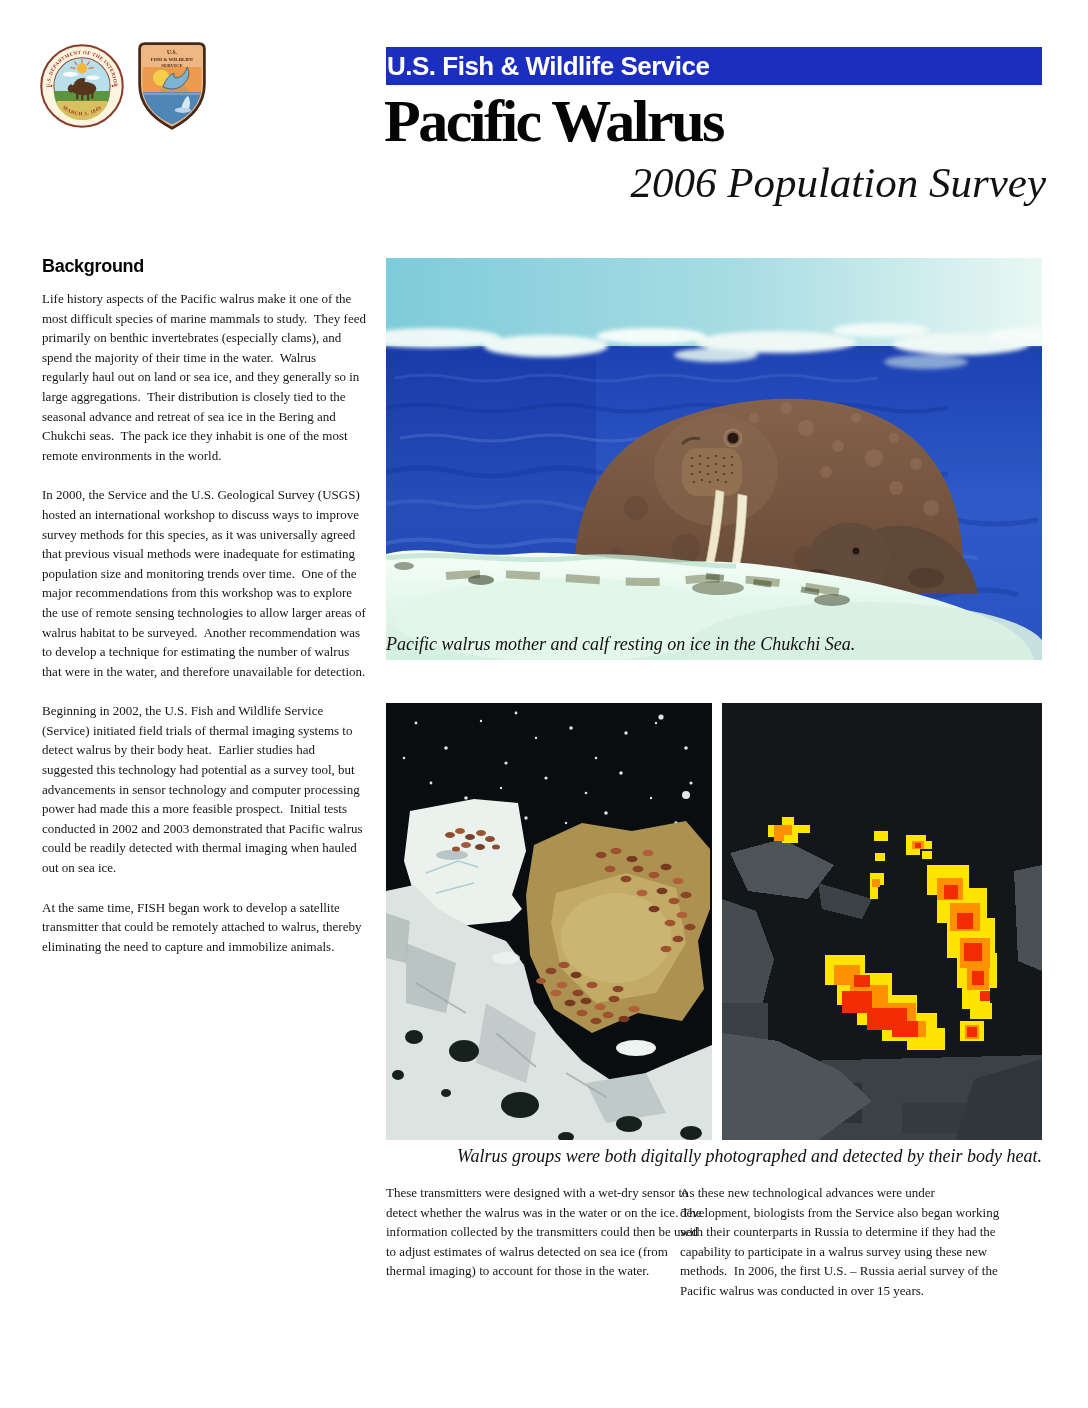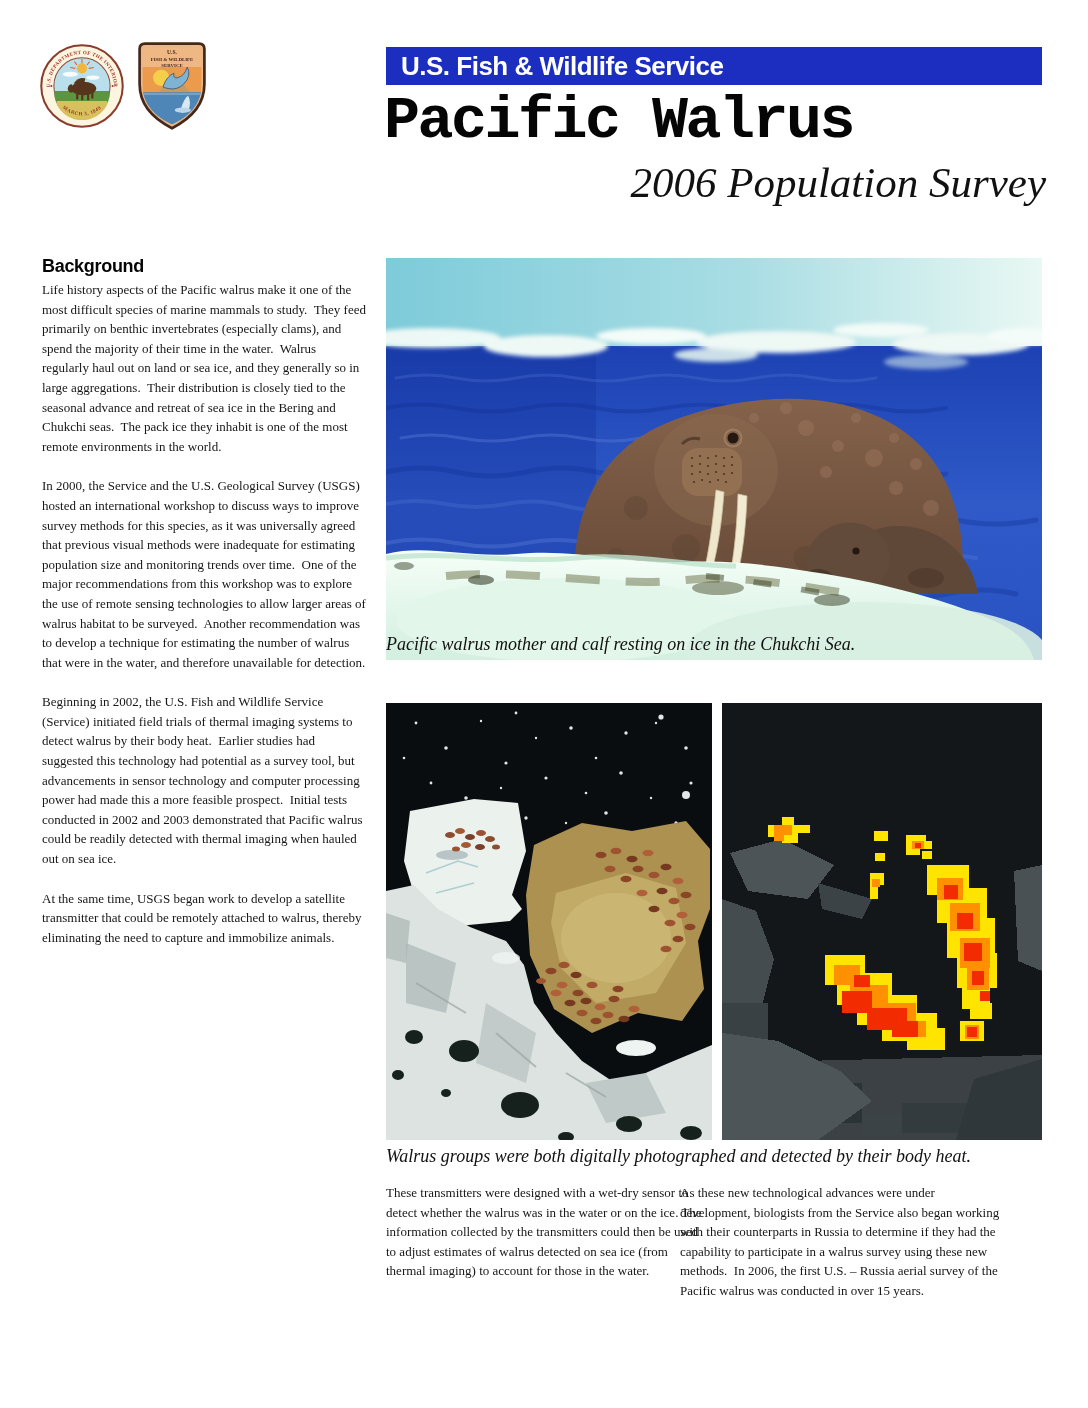--- a/index.html
+++ b/index.html
@@ -9,50 +9,50 @@
     background:#ffffff; overflow:hidden;
     font-family:"Liberation Serif", serif; color:#161616;
   }
   
   .logo-doi   { position:absolute; left:40px;  top:44px;  width:84px;  height:84px; }
   .logo-fws   { position:absolute; left:136px; top:40px;  width:72px;  height:92px; }
   .banner {
     position:absolute; left:386px; top:47px; width:656px; height:38px;
     background:#1b2ec0; color:#ffffff;
     font-family:"Liberation Sans", sans-serif; font-weight:bold;
-    font-size:26px; letter-spacing:-0.5px; line-height:38px; padding-left:15px;
+    font-size:26px; letter-spacing:-0.5px; line-height:38px; padding-left:1px;
   }
   .page-title {
     position:absolute; left:384px; top:90px; width:660px;
-    font-family:Liberation Mono, monospace; font-weight:bold;
+    font-family:Liberation Serif, serif; font-weight:bold;
     font-size:60px; letter-spacing:-2.5px; color:#050505; line-height:1.05;
   }
   .page-subtitle {
     position:absolute; left:386px; top:160px; width:660px;
     font-family:"Liberation Serif", serif; font-style:italic;
     font-size:43px; color:#111; line-height:1.05;text-align:right;
   }
   
   .left-col { position:absolute; left:42px; top:256px; width:324px; }
   .left-col h2 {
     font-family:"Liberation Sans", sans-serif; font-weight:bold;
-    font-size:18px; letter-spacing:-0.3px; color:#050505; margin-bottom:3px;
+    font-size:18px; letter-spacing:-0.3px; color:#050505; margin-bottom:12px;
   }
   .left-col p, .bottom-col p {
     font-size:13px; line-height:19.6px; color:#161616;
     white-space:pre-wrap; margin-bottom:20px;
   }
   
   .fig-main    { position:absolute; left:386px; top:258px; width:656px; height:402px; }
   .fig-caption {
     position:absolute; font-family:"Liberation Serif", serif; font-style:italic;
     font-size:18px; color:#111; line-height:1.2;
   }
   .cap-main { left:386px; top:634px;  width:656px; }
-  .cap-pair { left:386px; top:1146px; width:656px; }
+  .cap-pair { left:386px; top:1146px; width:656px;text-align:right; }
   .fig-aerial  { position:absolute; left:386px; top:703px; width:326px; height:437px; }
   .fig-thermal { position:absolute; left:722px; top:703px; width:320px; height:437px; }
   .fig-main svg, .fig-aerial svg, .fig-thermal svg { display:block; width:100%; height:100%; }
   
   .bottom-col { position:absolute; top:1183px; }
   .col-left  { left:386px; width:318px; }
   .col-right { left:680px; width:322px; }
 </style>
 </head>
 <body>
@@ -134,21 +134,21 @@
 
   <div class="banner">U.S. Fish &amp; Wildlife Service</div>
   <h1 class="page-title">Pacific Walrus</h1>
   <div class="page-subtitle">2006 Population Survey</div>
 
   <aside class="left-col">
     <h2>Background</h2>
     <p>Life history aspects of the Pacific walrus make it one of the most difficult species of marine mammals to study.  They feed primarily on benthic invertebrates (especially clams), and spend the majority of their time in the water.  Walrus regularly haul out on land or sea ice, and they generally so in large aggregations.  Their distribution is closely tied to the seasonal advance and retreat of sea ice in the Bering and Chukchi seas.  The pack ice they inhabit is one of the most remote environments in the world.</p>
     <p>In 2000, the Service and the U.S. Geological Survey (USGS) hosted an international workshop to discuss ways to improve survey methods for this species, as it was universally agreed that previous visual methods were inadequate for estimating population size and monitoring trends over time.  One of the major recommendations from this workshop was to explore the use of remote sensing technologies to allow larger areas of walrus habitat to be surveyed.  Another recommendation was to develop a technique for estimating the number of walrus that were in the water, and therefore unavailable for detection.</p>
     <p>Beginning in 2002, the U.S. Fish and Wildlife Service (Service) initiated field trials of thermal imaging systems to detect walrus by their body heat.  Earlier studies had suggested this technology had potential as a survey tool, but advancements in sensor technology and computer processing power had made this a more feasible prospect.  Initial tests conducted in 2002 and 2003 demonstrated that Pacific walrus could be readily detected with thermal imaging when hauled out on sea ice.</p>
-    <p>At the same time, USGS began work to develop a satellite transmitter that could be remotely attached to walrus, thereby eliminating the need to capture and immobilize animals.</p>
+    <p>At the same time, FISH began work to develop a satellite transmitter that could be remotely attached to walrus, thereby eliminating the need to capture and immobilize animals.</p>
   </aside>
 
   <div class="fig-main">
     <svg viewBox="0 0 656 402" preserveAspectRatio="none">
       <defs>
         <linearGradient id="skyG" x1="0" y1="0" x2="1" y2="0">
           <stop offset="0" stop-color="#7ecbda"></stop>
             <stop offset="0.55" stop-color="#a9dde4"></stop>
             <stop offset="1" stop-color="#e9f8f3"></stop>
         </linearGradient>

